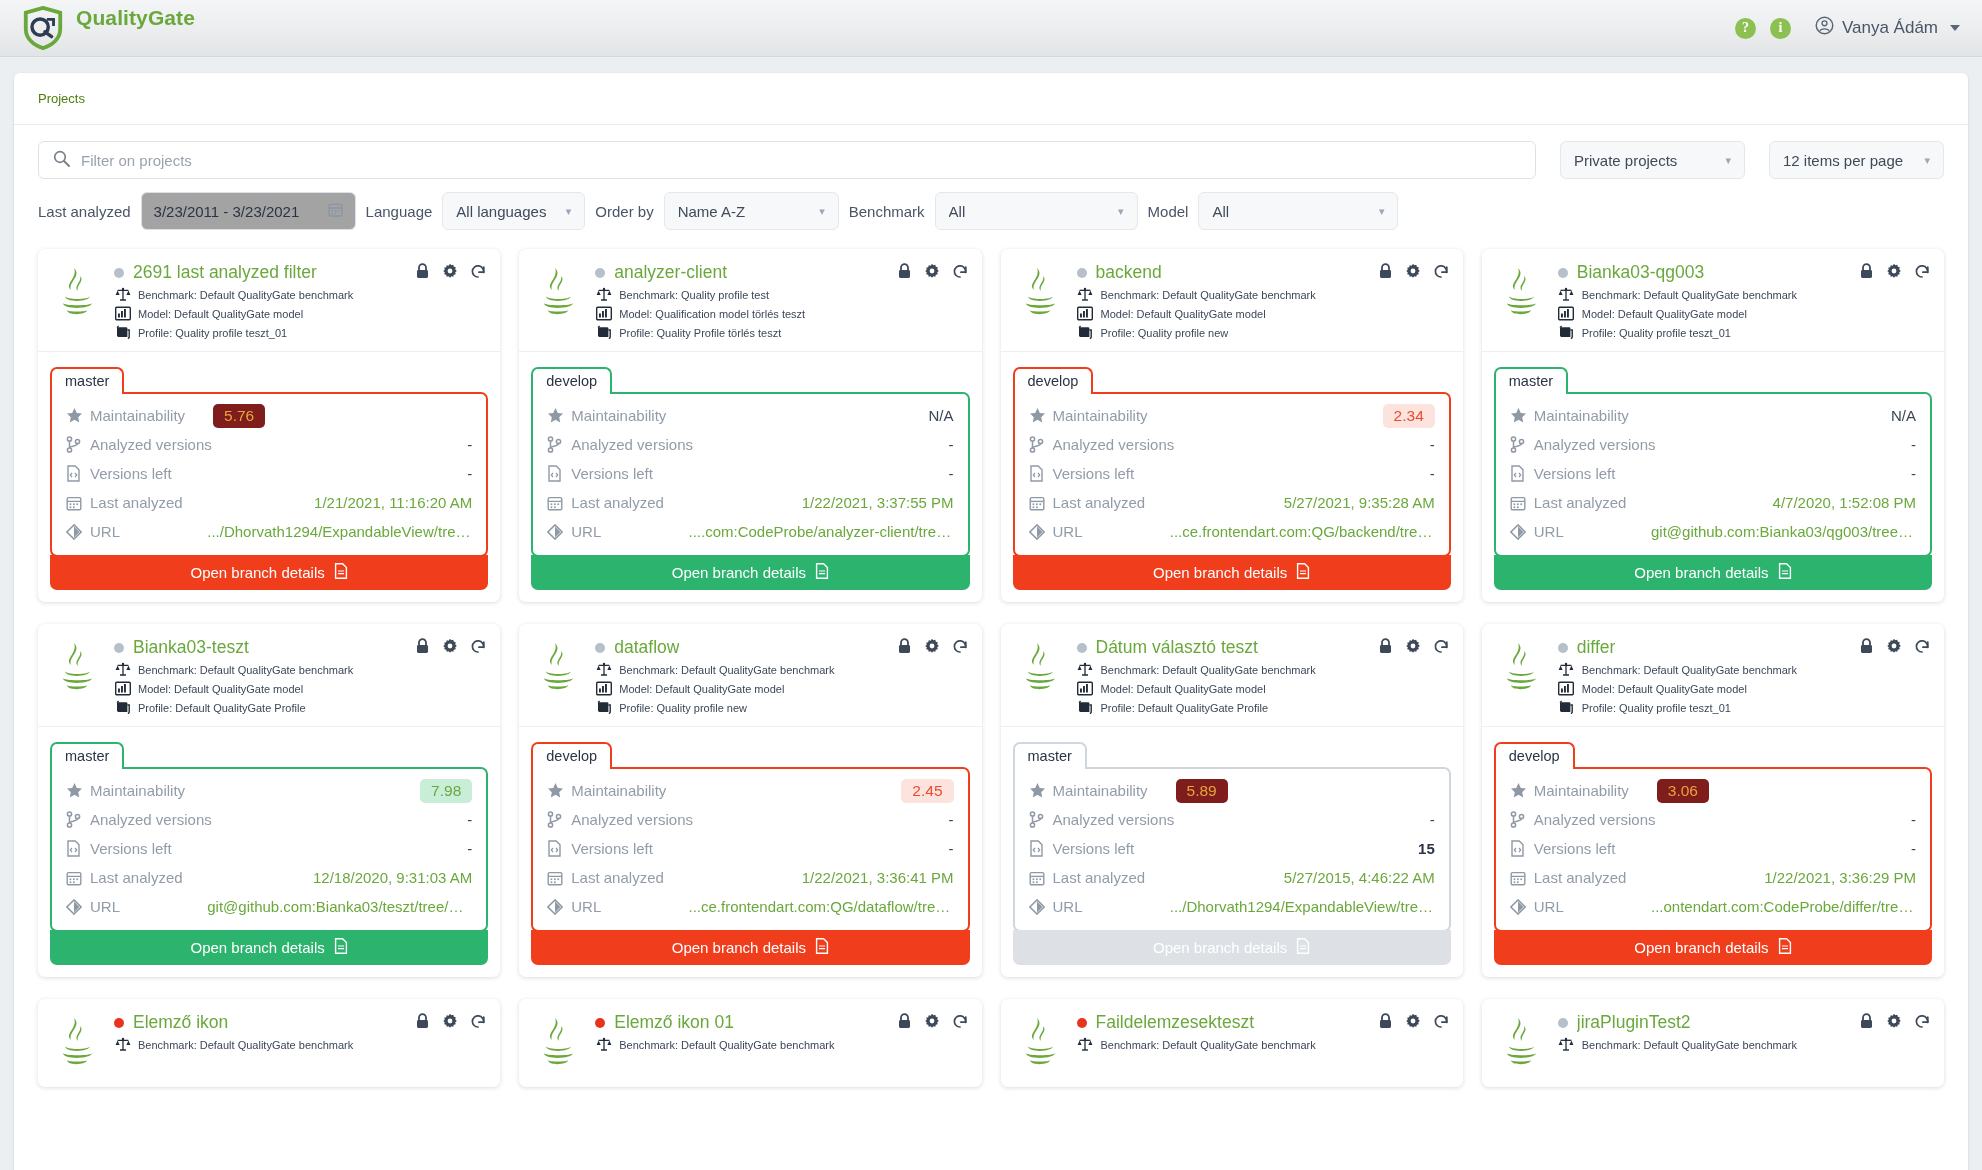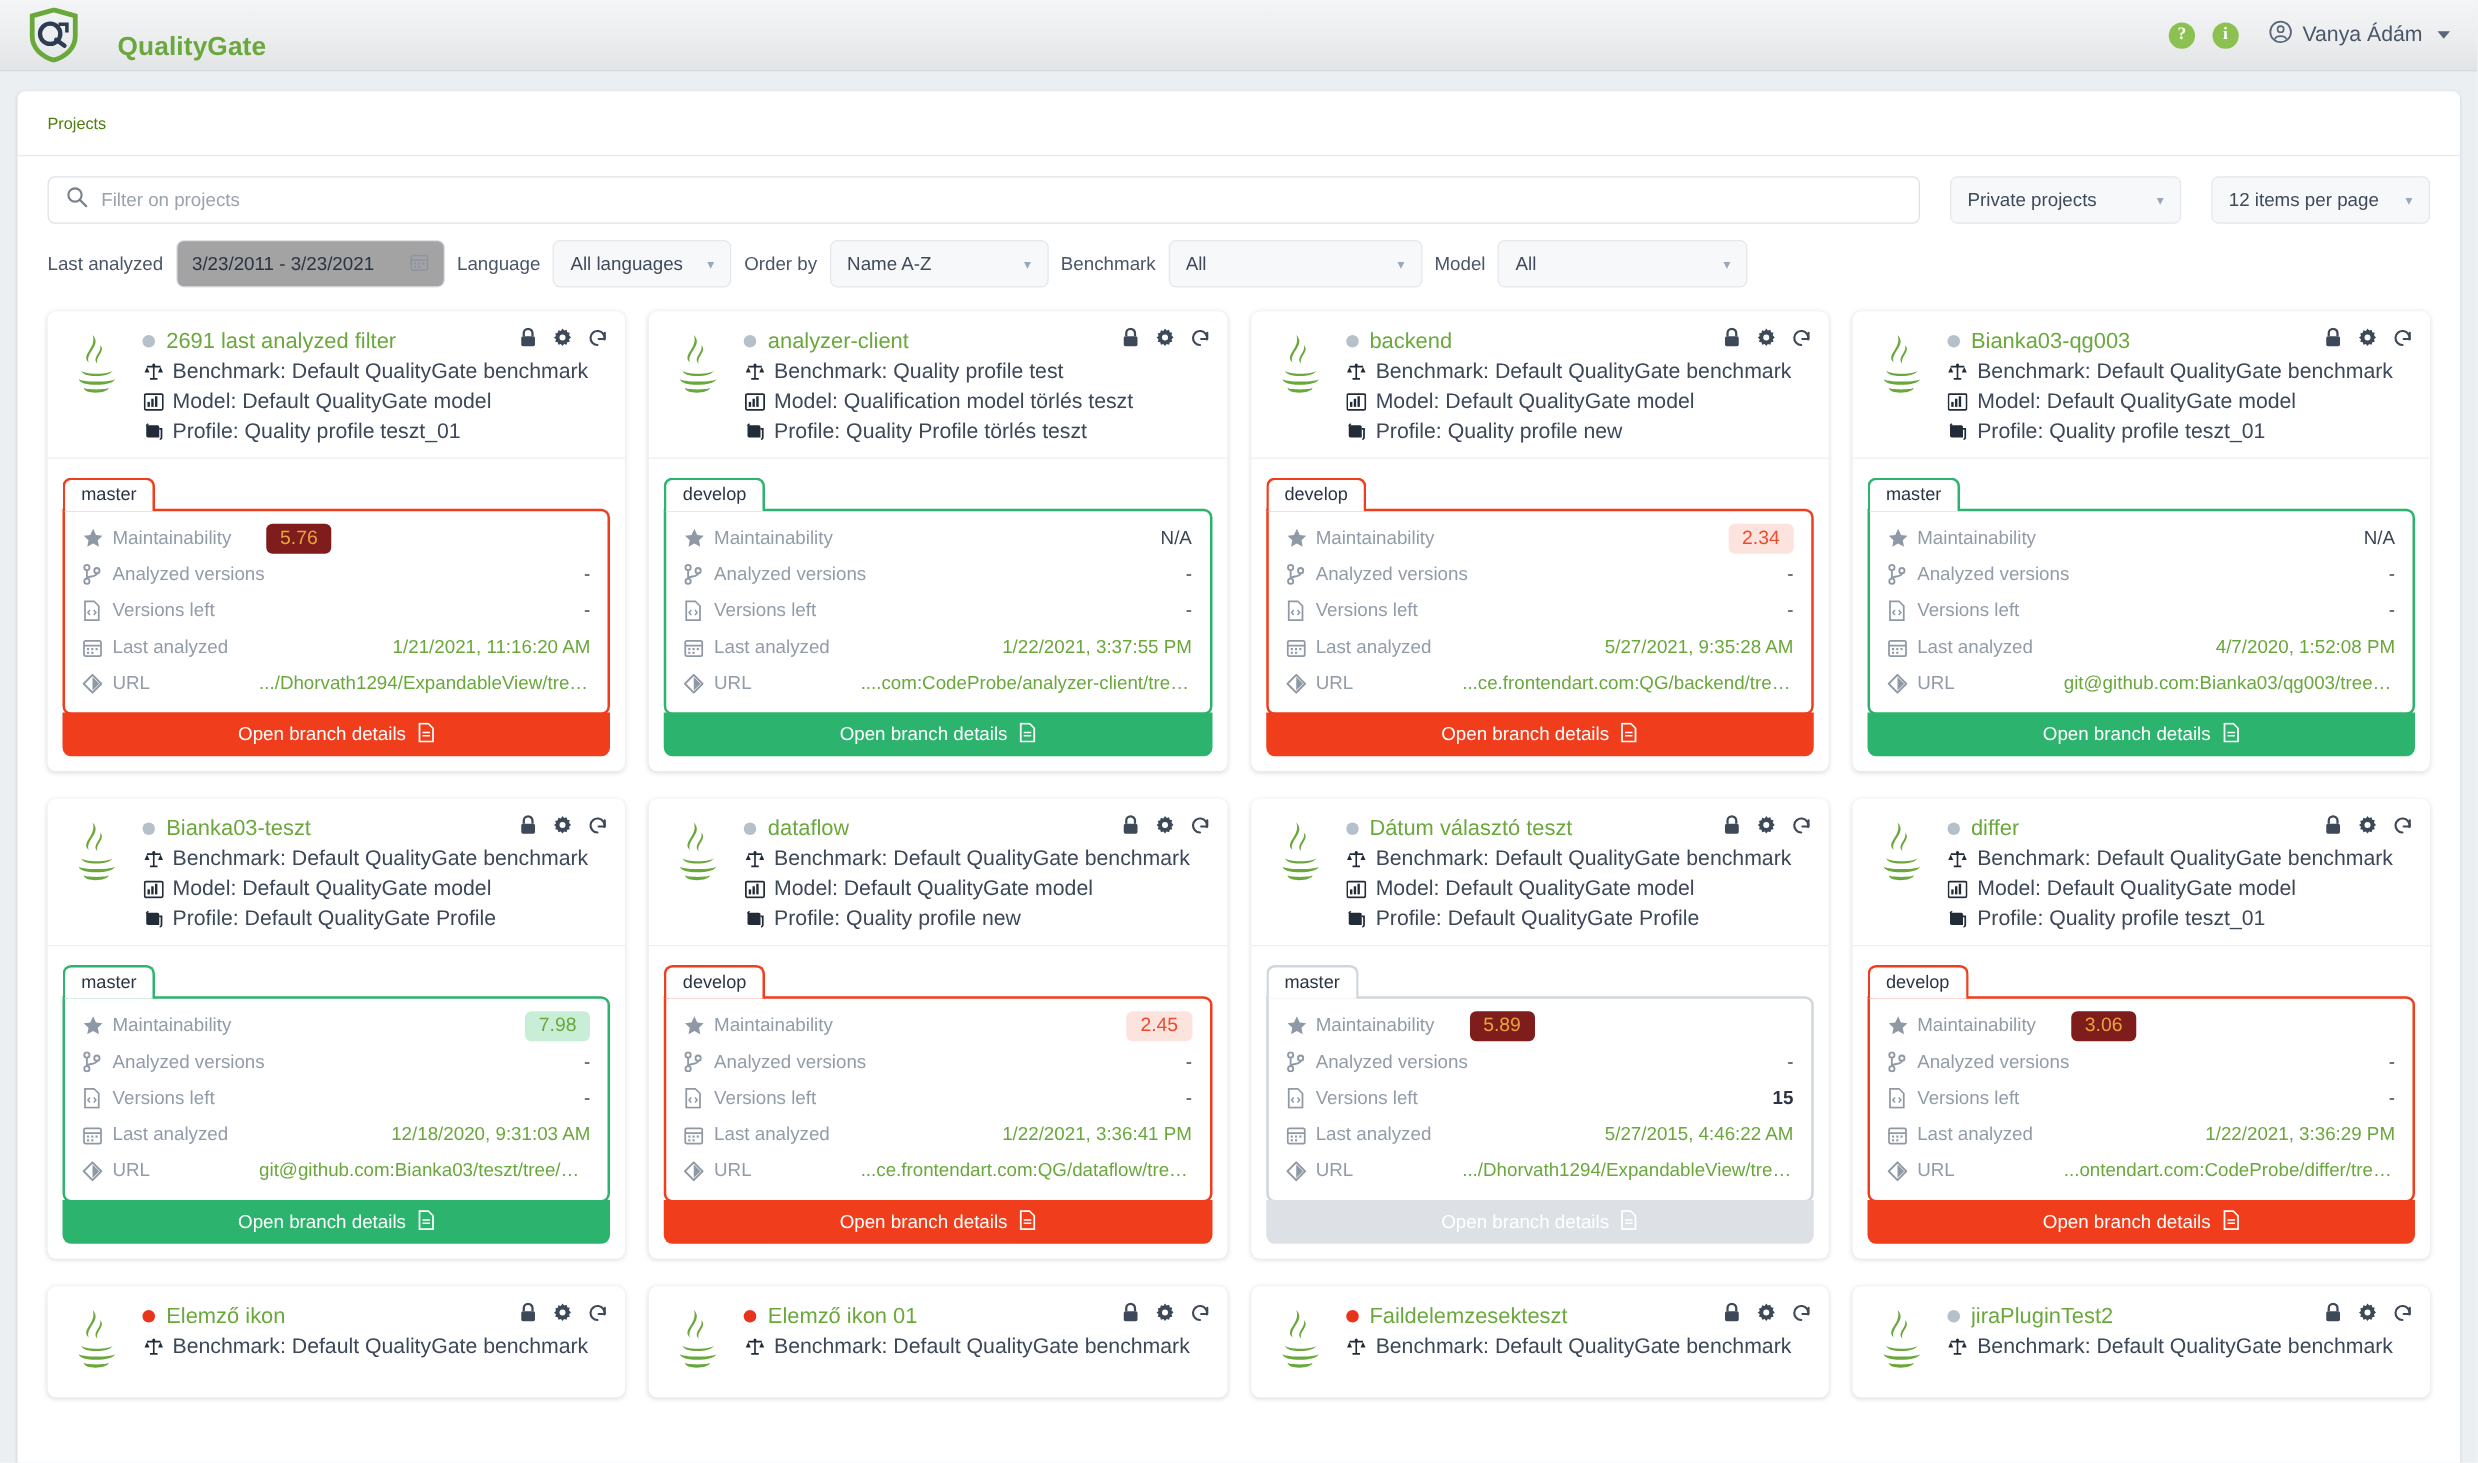--- a/index.html
+++ b/index.html
@@ -11,21 +11,21 @@
   }
   
   .navbar{
     height:57px; width:100%;
     background:linear-gradient(to bottom,#f4f5f6 0%,#ebedee 55%,#e2e4e6 100%);
     border-bottom:1px solid #d4d8dc;
     display:flex; align-items:center;
     padding:0 22px;
     position:relative; z-index:5;
   }
-  .brand{display:flex;align-items:flex-end;gap:30px;}
+  .brand{display:flex;align-items:flex-start;gap:12px;}
   .brand-logo{width:42px;height:44px;display:block;}
   .brand-name{color:#6aa83c;font-size:21px;font-weight:bold;letter-spacing:.1px;}
   .nav-right{margin-left:auto;display:flex;align-items:center;gap:14px;}
   .circ-icon{
     width:21px;height:21px;border-radius:50%;
     background:#8cc152;color:#fff;font-size:14px;font-weight:bold;
     display:flex;align-items:center;justify-content:center;
     font-family:"Liberation Serif", serif;
   }
   .user-box{display:flex;align-items:center;gap:8px;color:#4a5568;font-size:17px;margin-left:10px;}
@@ -93,21 +93,21 @@
   .head-info{flex:1;min-width:0;}
   .title-row{display:flex;align-items:center;gap:9px;}
   .dot{width:10px;height:10px;border-radius:50%;flex:none;}
   .dot.gray{background:#b6c0cb;}
   .dot.red{background:#e8341c;}
   .proj-name{
     color:#6aa83c;font-size:17.5px;white-space:nowrap;overflow:hidden;
     text-overflow:ellipsis;
   }
   .head-icons{margin-left:auto;display:flex;gap:12px;align-items:center;color:#3d4859;}
-  .meta{display:flex;align-items:center;gap:7px;margin-top:4px;color:#3c4758;font-size:17px;white-space:nowrap;overflow:hidden;}
+  .meta{display:flex;align-items:center;gap:7px;margin-top:4px;color:#3c4758;font-size:11px;white-space:nowrap;overflow:hidden;}
   .meta .mi{flex:none;display:inline-flex;width:17px;justify-content:center;}
 
   .branch-zone{padding:0 12px 12px 12px;border-top:1px solid #ecf0f3;padding-top:13px;}
   .tabrow{display:flex;}
   .tab{
     font-size:14.5px;color:#2b3445;padding:4px 13px 5px 13px;
     border:2px solid;border-bottom:none;border-radius:7px 7px 0 0;background:#fff;
     position:relative;top:2px;z-index:2;
   }
   .metrics{

